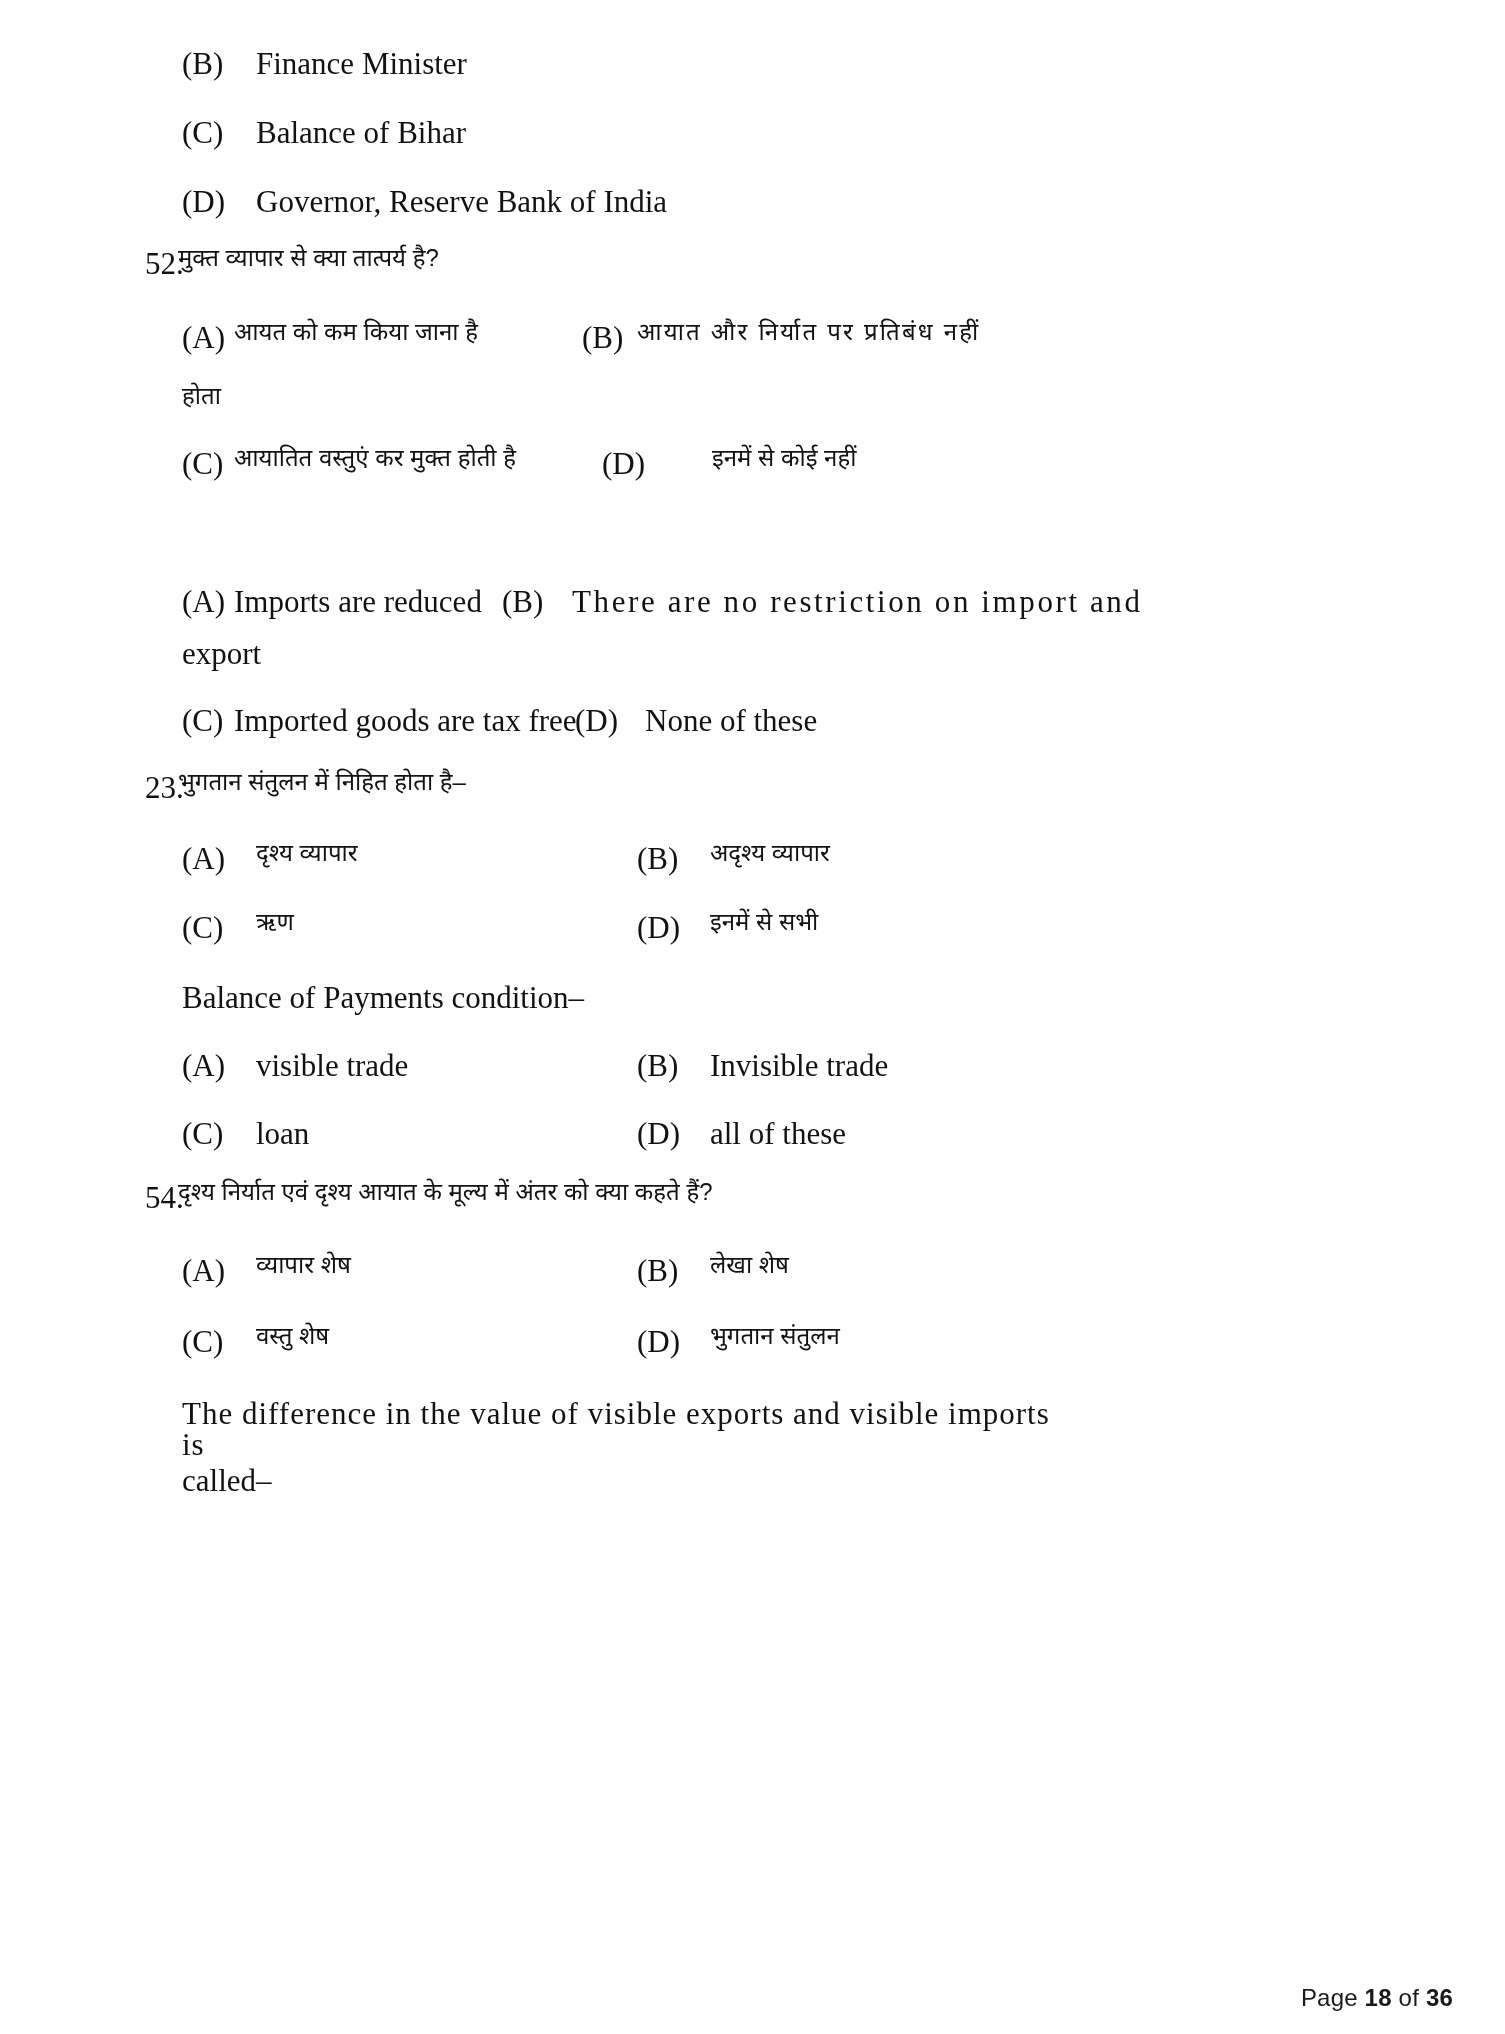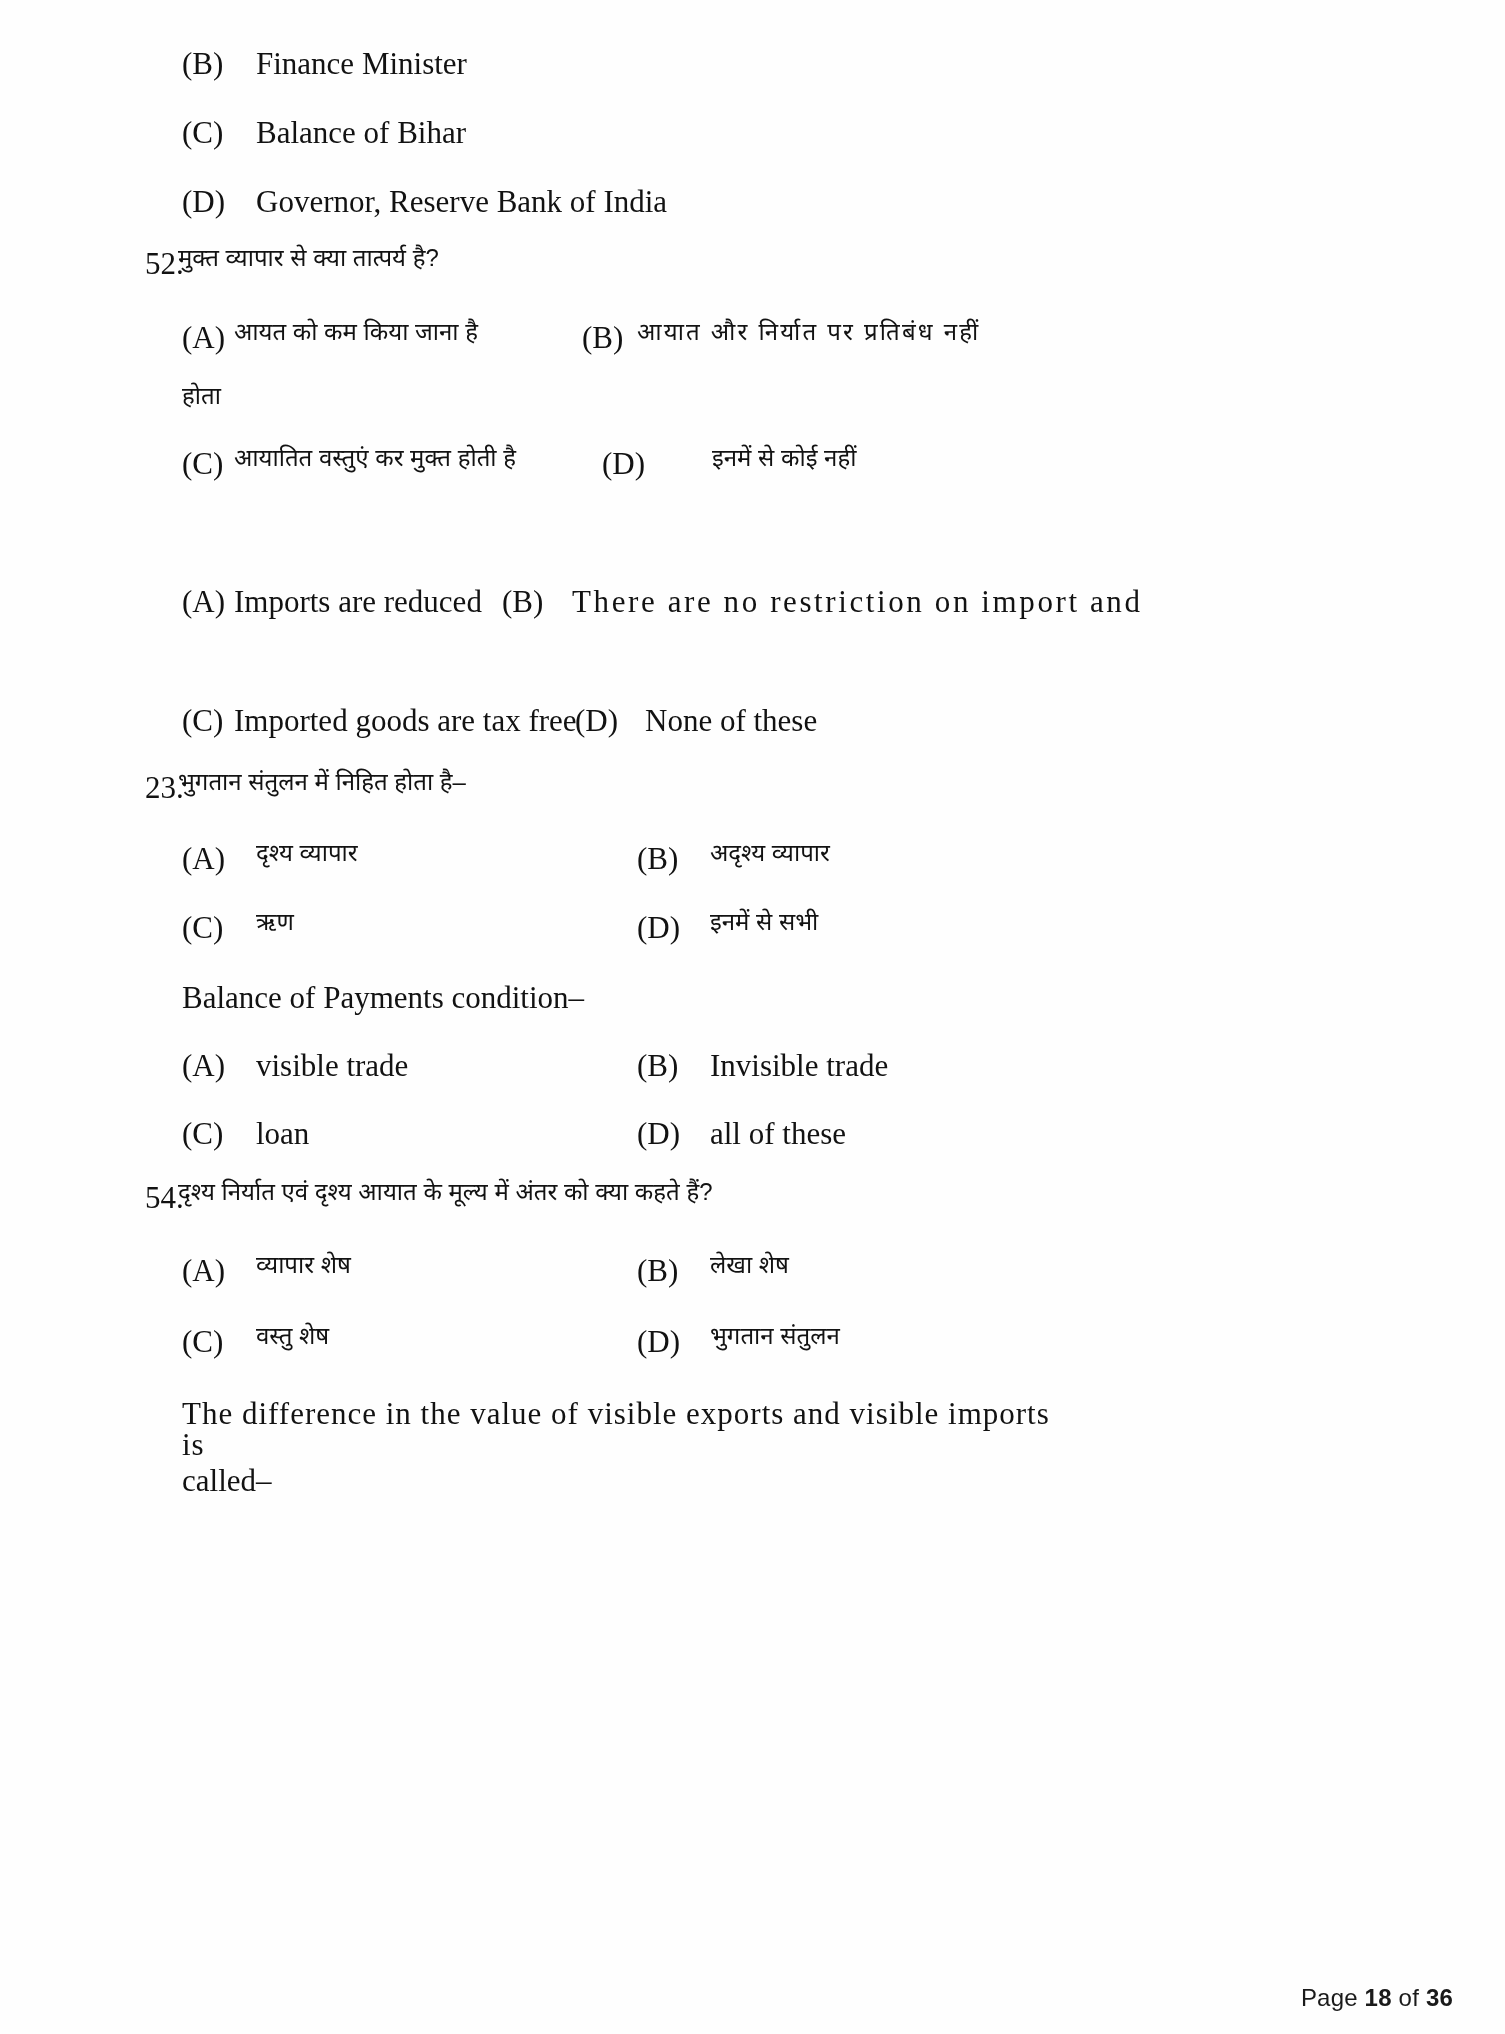--- a/index.html
+++ b/index.html
@@ -109,20 +109,23 @@
   </div>
 
 
   <div class="row" style="top:586px;left:182px;width:880px;">
     <span class="tag" style="position:absolute;left:0px;">(A)</span>
     <span style="position:absolute;left:52px;">Imports are reduced</span>
     <span class="tag" style="position:absolute;left:320px;">(B)</span>
     <span style="position:absolute;left:390px;letter-spacing:2.6px;white-space:nowrap;">There are no restriction on import and</span>
   </div>
 
+  <div class="row" style="top:638px;left:182px;">
+    <span>export</span>
+  </div>
 
   <div class="row" style="top:705px;left:182px;width:880px;">
     <span class="tag" style="position:absolute;left:0px;">(C)</span>
     <span style="position:absolute;left:52px;">Imported goods are tax free</span>
     <span class="tag" style="position:absolute;left:393px;">(D)</span>
     <span style="position:absolute;left:463px;">None of these</span>
   </div>
 
   <div class="row" style="top:772px;">
     <span class="qnum" style="position:absolute;left:145px;">23.</span>

